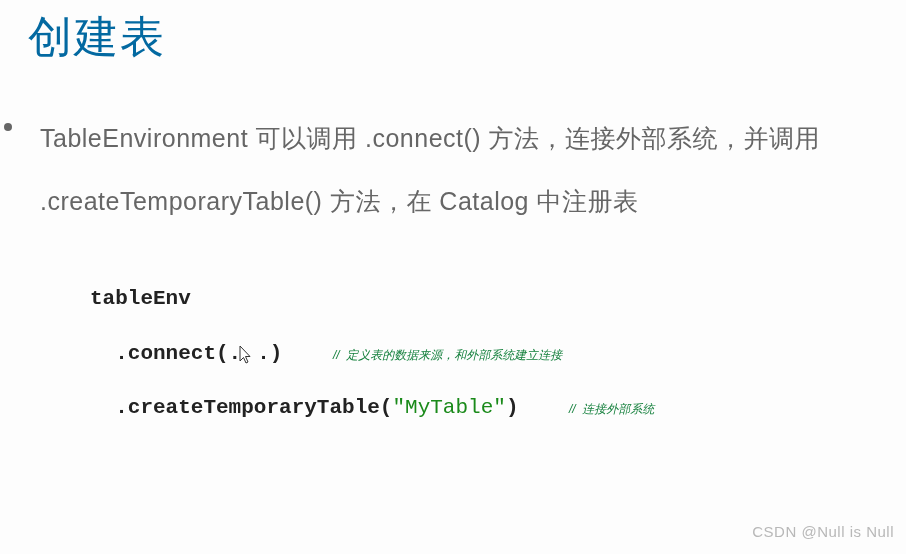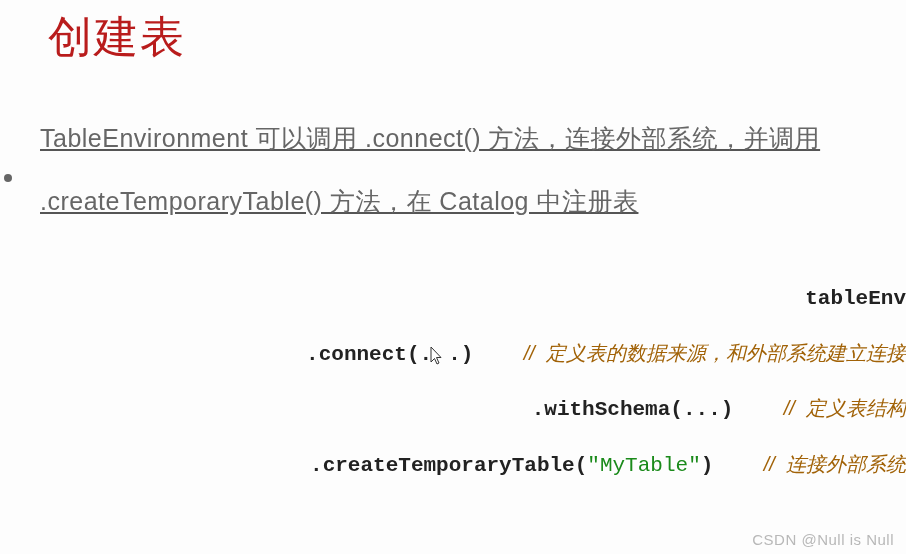--- a/index.html
+++ b/index.html
@@ -12,30 +12,29 @@
       height: 554px;
       background: #fdfdfd;
       font-family: "Microsoft YaHei", "PingFang SC", sans-serif;
       color: #555;
       position: relative;
       overflow: hidden;
     }
     .title {
       font-size: 44px;
       font-weight: 400;
-      color: #b91c1c;
-      margin-left: 48px;
+      color: #0369a1;
+      margin-left: 28px;
       margin-top: 8px;
       letter-spacing: 2px;
     }
     .bullet-row {
       display: flex;
-      align-items: center;
+      align-items: flex-start;
       margin-top: 40px;
-      text-decoration: underline;
     }
     .bullet-dot {
       width: 8px;
       height: 8px;
       background: #666;
       border-radius: 50%;
       margin-top: 16px;
       margin-left: 4px;
       flex-shrink: 0;
     }
@@ -47,53 +46,52 @@
       font-weight: 300;
       letter-spacing: 0.5px;
     }
     .code-block {
       margin-left: 90px;
       margin-top: 40px;
       font-family: Consolas, "Courier New", monospace;
       font-size: 21px;
       line-height: 2.6;
       color: #333;
-      text-align: right;
     }
     .code-line {
       white-space: pre;
     }
     .kw {
       font-weight: bold;
       color: #222;
     }
     .str {
       color: #1a8a1a;
     }
     .comment {
-      color: #a16207;
+      color: #15803d;
       font-style: italic;
       font-family: "Microsoft YaHei", sans-serif;
-      font-size: 20px;
+      font-size: 12px;
     }
     .cursor {
       display: inline-block;
       position: relative;
       width: 16px;
       height: 16px;
     }
     .cursor svg {
       position: absolute;
       left: -2px;
       top: 2px;
     }
     .watermark {
       position: absolute;
       right: 12px;
-      bottom: 6px;
+      bottom: 14px;
       font-size: 15px;
       color: #b8b8b8;
       letter-spacing: 0.5px;
       font-family: sans-serif;
     }
   </style>
 </head>
 <body>
 
 <h1 class="title">创建表</h1>
@@ -101,17 +99,16 @@
 <div class="bullet-row">
   <span class="bullet-dot"></span>
   <div class="desc">TableEnvironment 可以调用 .connect() 方法，连接外部系统，并调用 .createTemporaryTable() 方法，在 Catalog 中注册表</div>
 </div>
 
 <div class="code-block">
   <div class="code-line"><span class="kw">tableEnv</span></div>
   <div class="code-line"><span class="kw">  .connect(.<span class="cursor"><svg width="14" height="20" viewBox="0 0 14 20">
             <path d="M1 1 L1 16 L4.5 12.5 L7 18 L9 17 L6.5 11.5 L11 11.5 Z" fill="#fff" stroke="#333" stroke-width="1"></path>
           </svg></span>.)</span>    <span class="comment">//  定义表的数据来源，和外部系统建立连接</span></div>
-  <div class="code-line"><span class="kw">  .withSchema(...)</span>    <span class="comment">//  定义表结构</span></div>
   <div class="code-line"><span class="kw">  .createTemporaryTable(</span><span class="str">"MyTable"</span><span class="kw">)</span>    <span class="comment">//  连接外部系统</span></div>
 </div>
 
 <div class="watermark">CSDN @Null is Null</div>
 
 </body></html>

